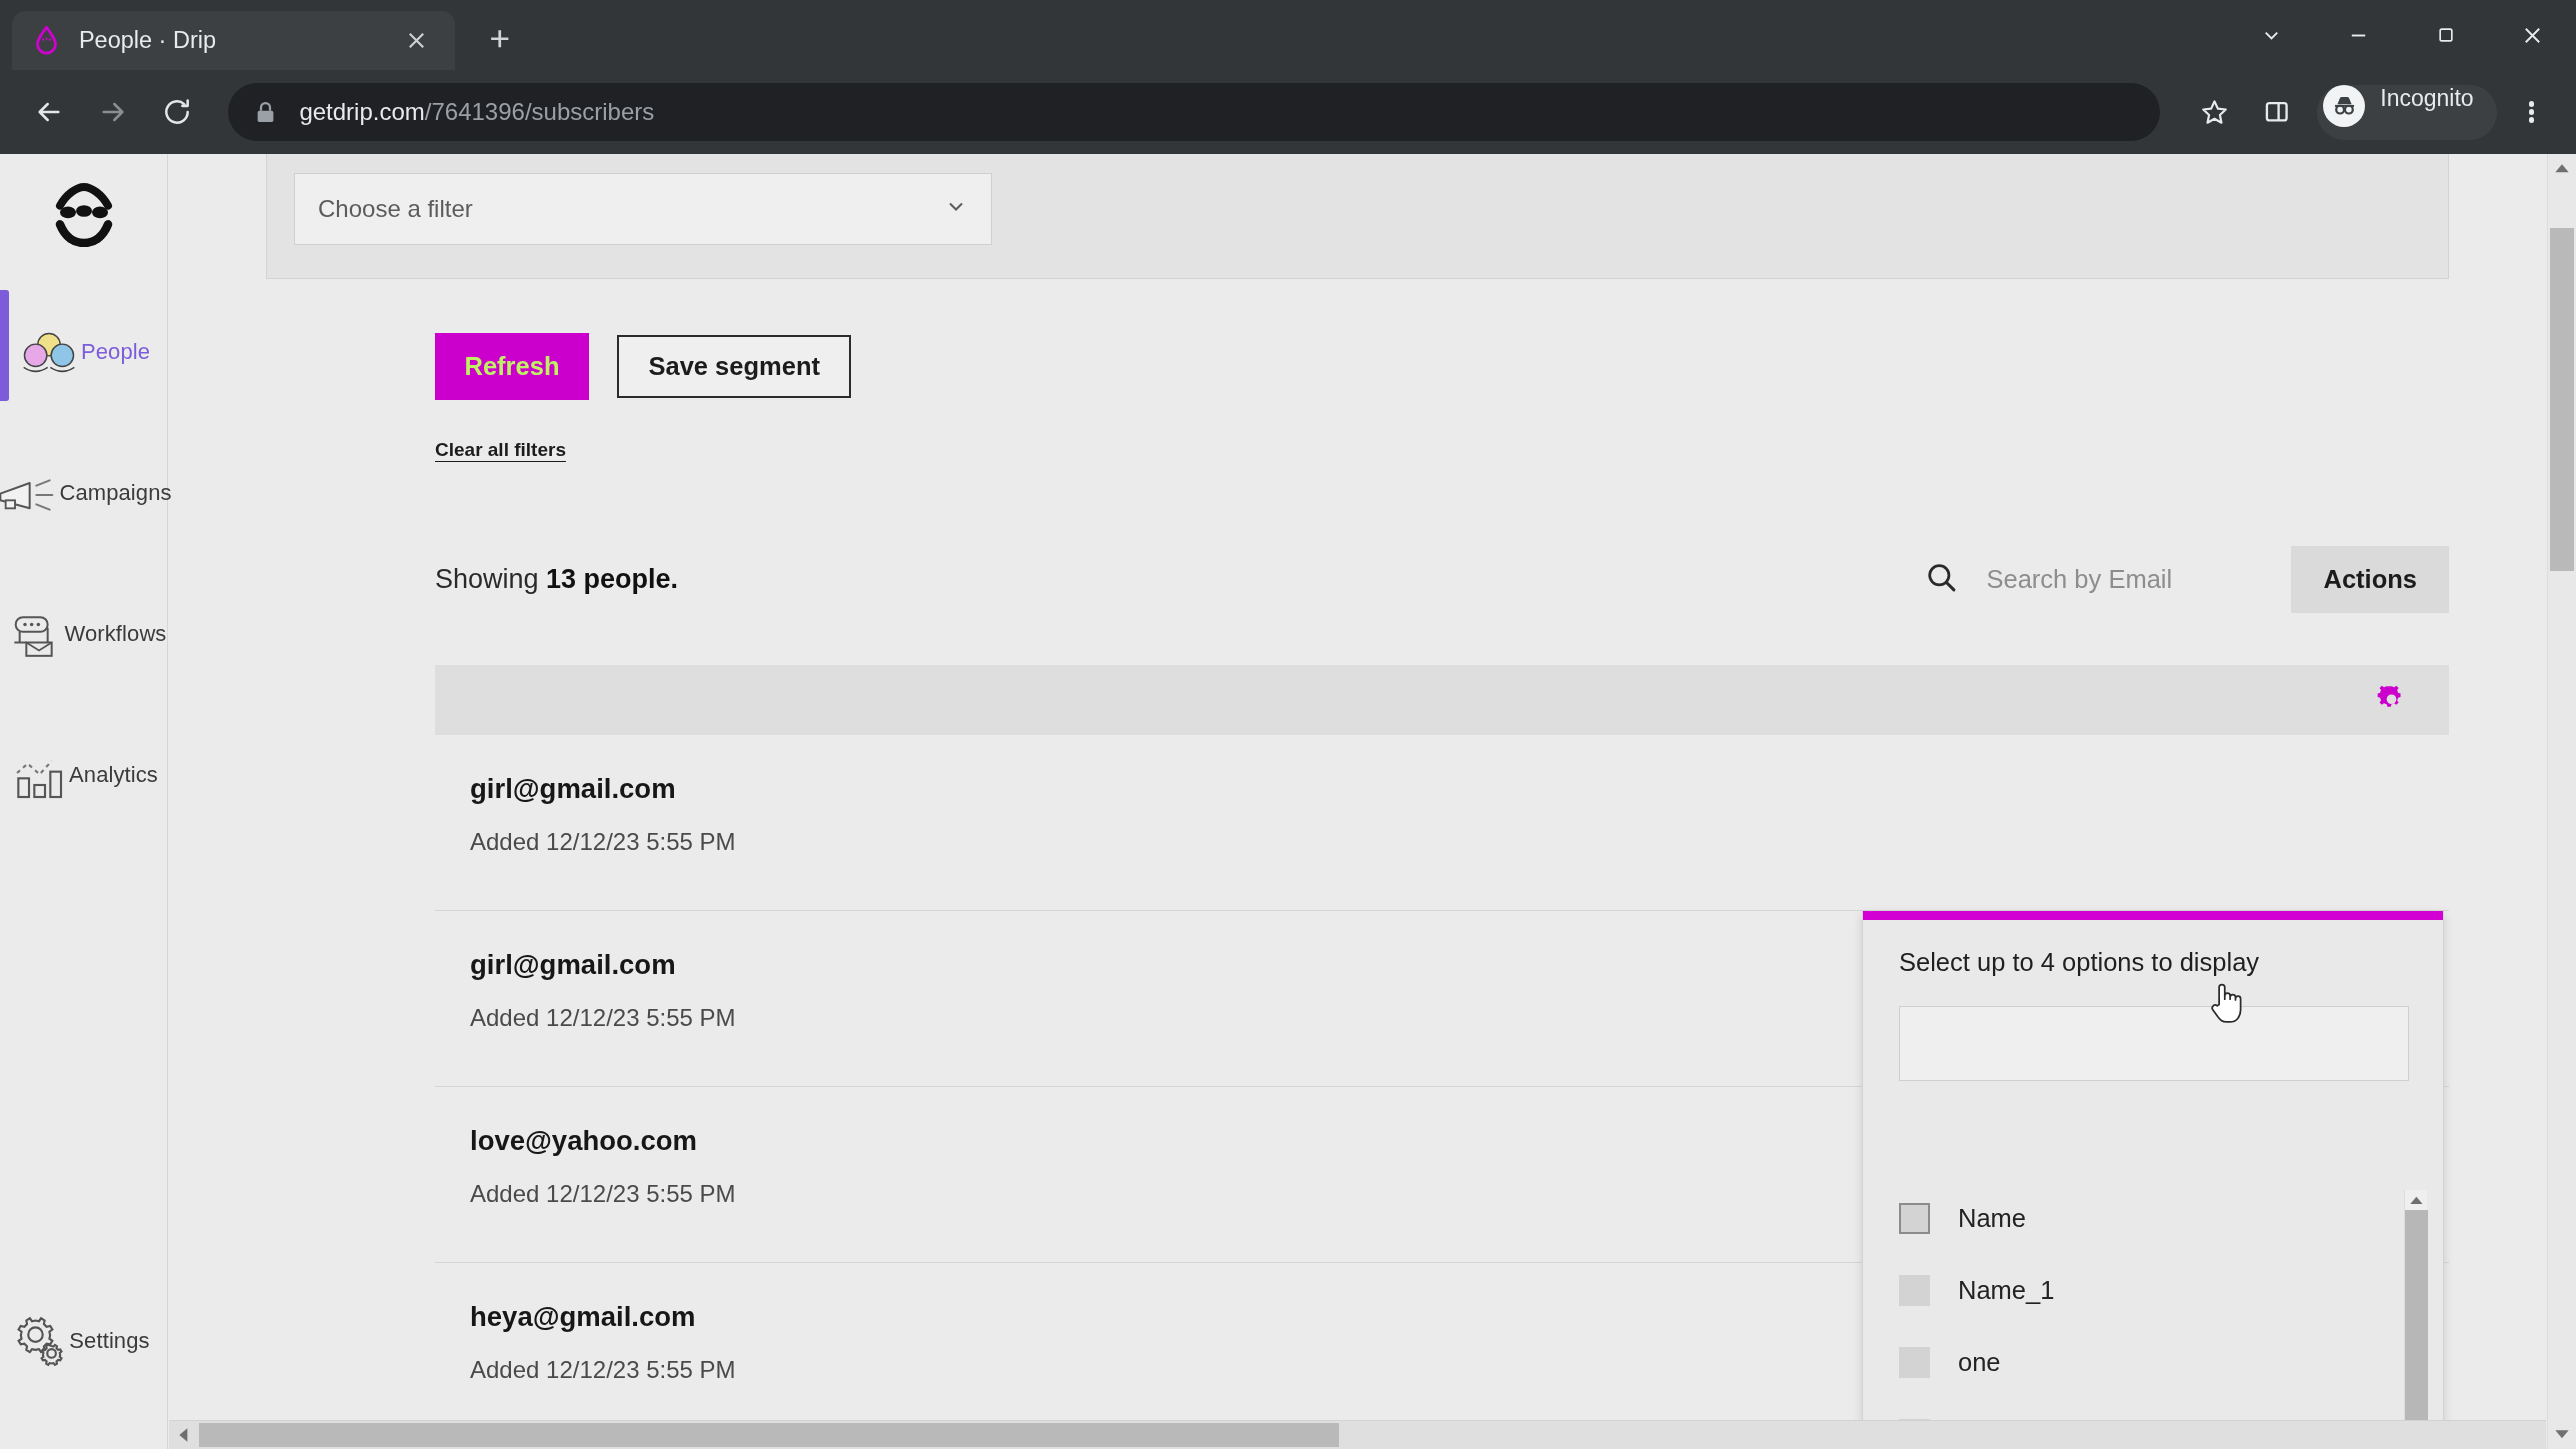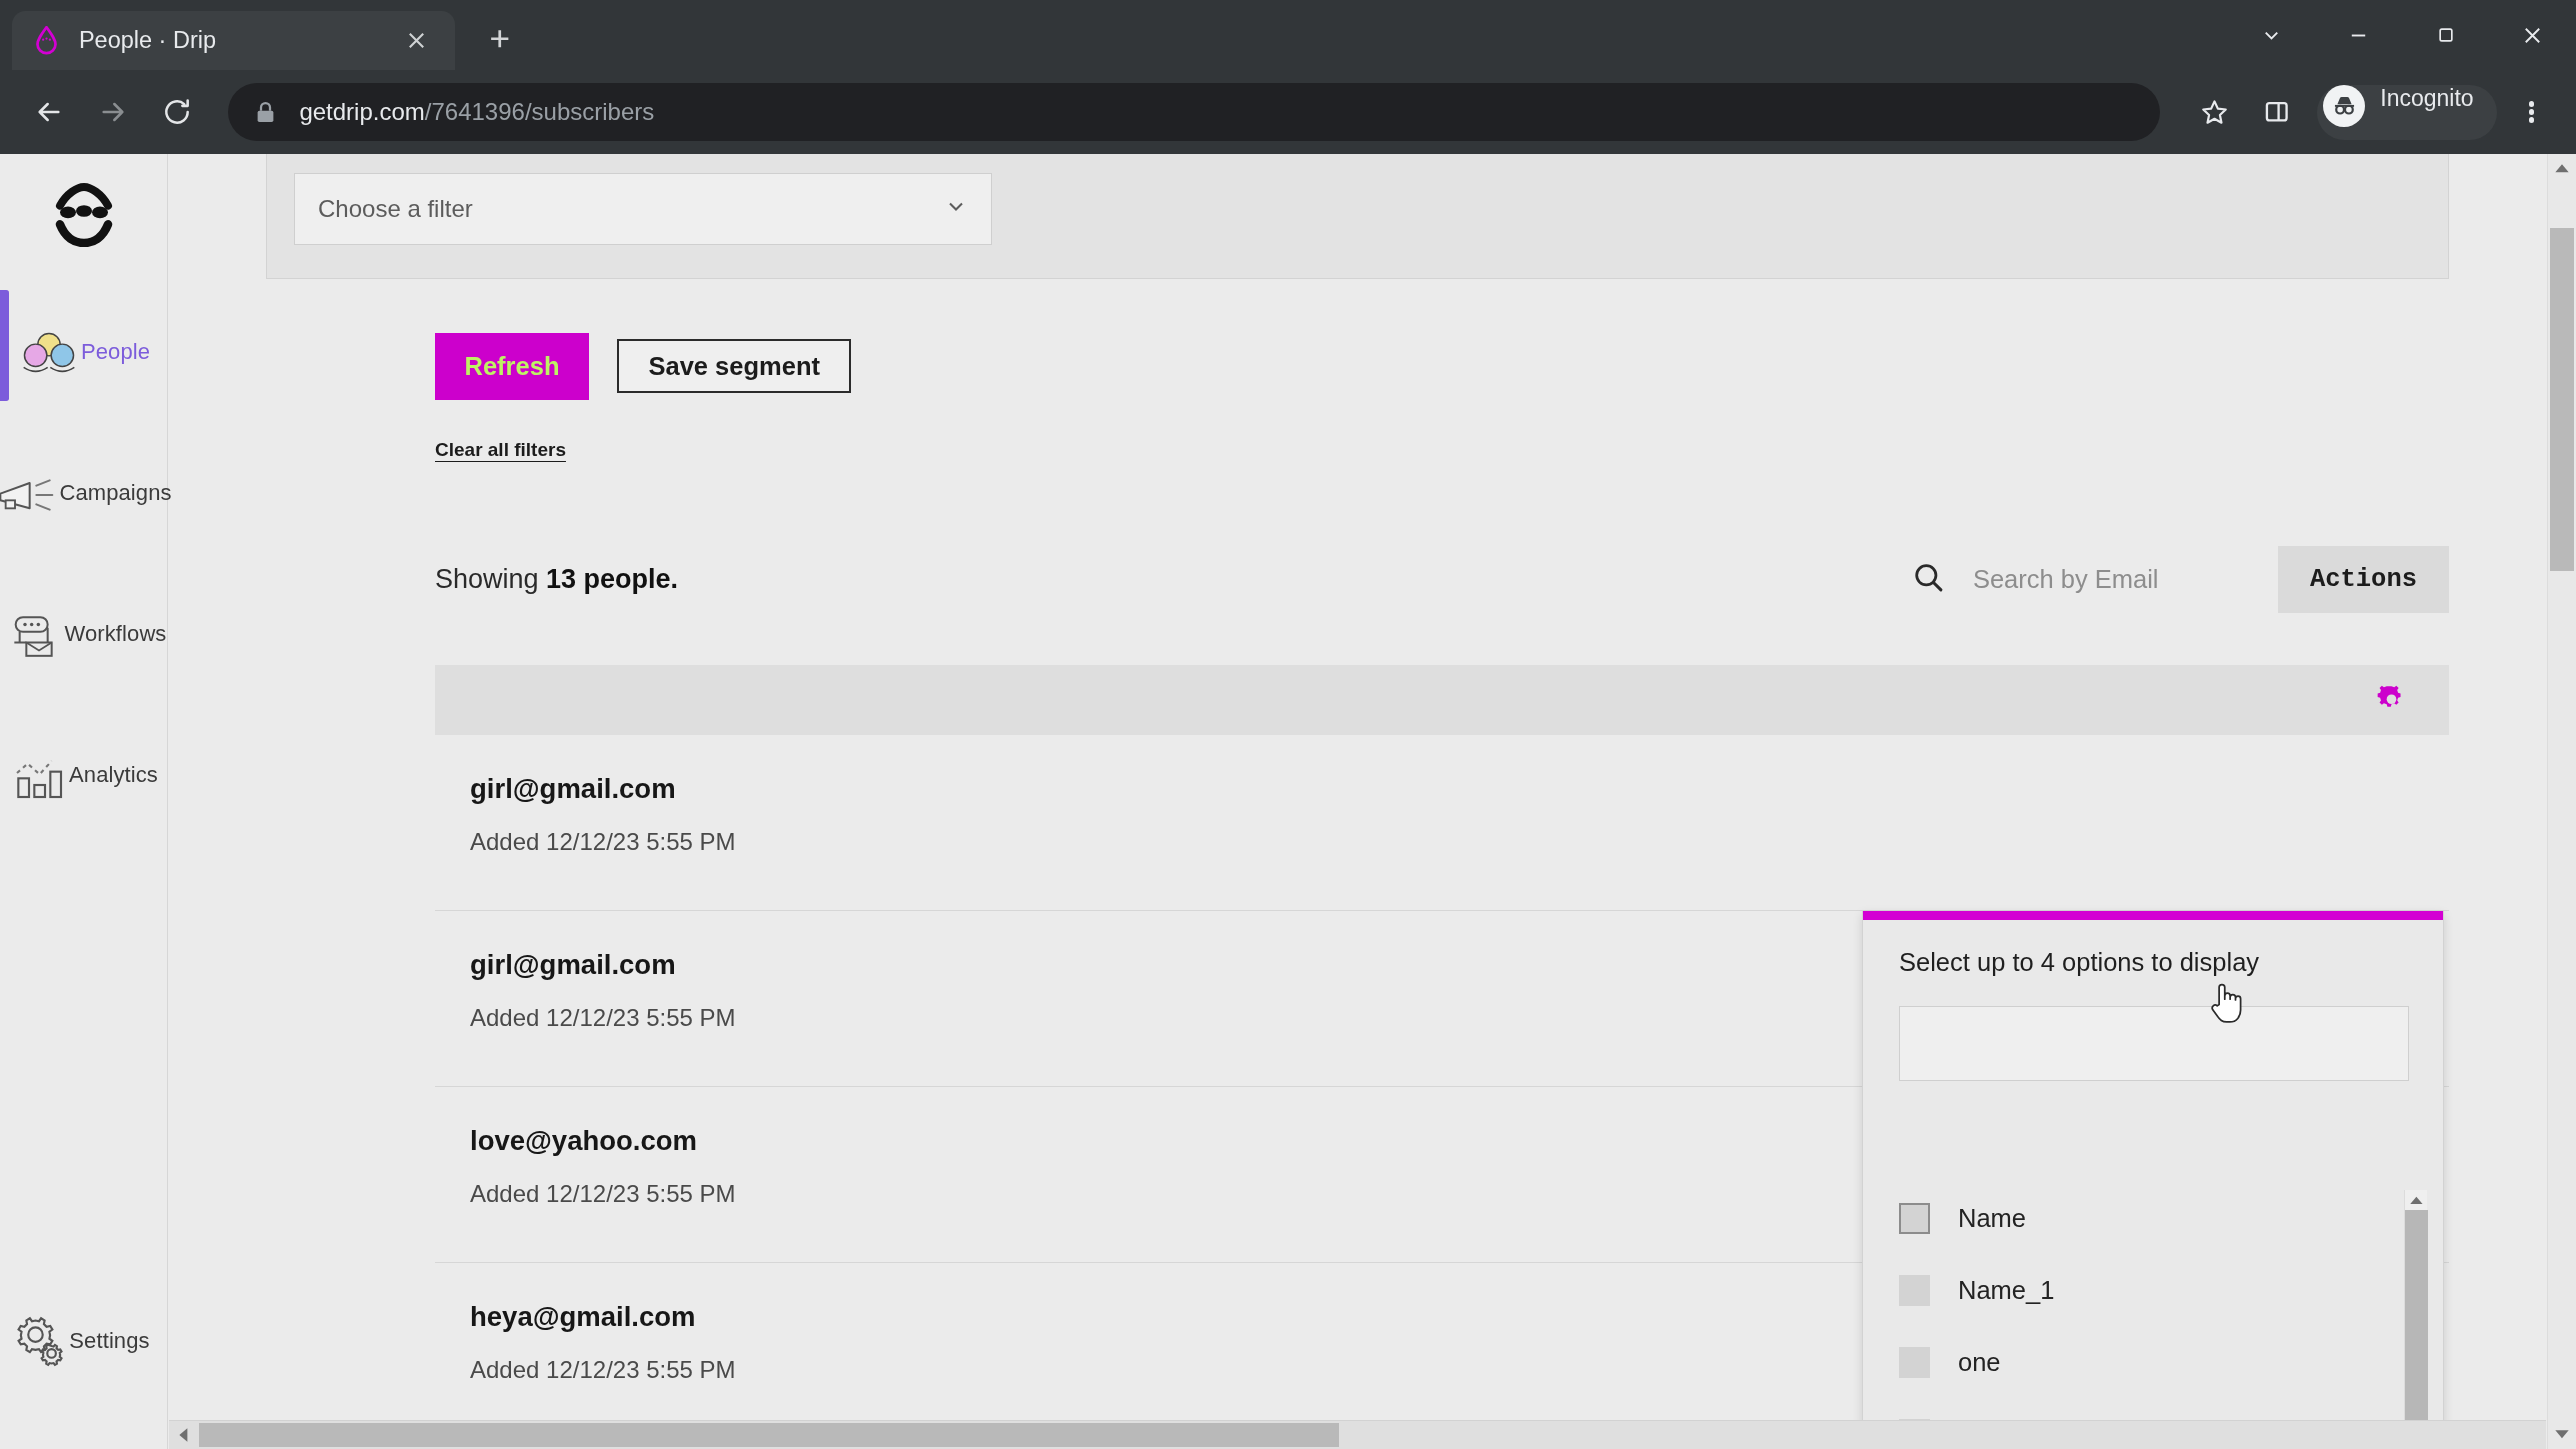--- a/index.html
+++ b/index.html
@@ -123,21 +123,21 @@
   .chev { color: #5c5c5c; font-size: 20px; }
 
   #action-row { display: flex; align-items: center; margin: 54px 0 0 266px; }
   #btn-refresh {
     background: #cc00cc; color: #bef264; border: none;
     font-size: 25.5px; font-weight: bold; padding: 0 29.5px; height: 67px;
     font-family: "Liberation Sans", sans-serif; cursor: pointer;
   }
   #btn-save-segment {
     background: #efefef; color: #1c1c1c; border: 2px solid #2b2b2b;
-    font-size: 25.5px; font-weight: bold; padding: 0 29.5px; height: 54px;
+    font-size: 25.5px; font-weight: bold; padding: 0 29.5px; height: 63px;
     margin-left: 28px; font-family: "Liberation Sans", sans-serif; cursor: pointer;
   }
   #clear-filters {
     display: inline-block; margin: 39px 0 0 266px; font-size: 19px;
     font-weight: bold; color: #1c1c1c; text-decoration: underline;
     text-underline-offset: 5.4px; cursor: pointer;
   }
 
   
   #results-head {
@@ -150,21 +150,21 @@
   #search-icon { width: 38px; height: 38px; margin-right: 24px; flex: none; }
   #search-input {
     border: none; background: transparent; outline: none;
     font-size: 25.5px; color: #2a2a2a; width: 282px;
     font-family: "Liberation Sans", sans-serif;
   }
   #search-input::placeholder { color: #8d8d8d; }
   #btn-actions {
     background: #dadada; border: none; color: #1c1c1c; font-size: 25.5px;
     font-weight: bold; height: 67px; padding: 0 32px;
-    font-family: Liberation Mono, monospace; cursor: pointer;
+    font-family: Liberation Sans, sans-serif; cursor: pointer;
   }
 
   
   #table { margin: 52px 97px 0 266px; }
   #table-head {
     height: 70px; background: #dedede; display: flex; align-items: center;
     justify-content: flex-end; padding-right: 40px;
   }
   .prow { height: 176px; border-bottom: 1.3px solid #d6d6d6; padding: 38px 0 0 35px; }
   .prow-email { font-size: 27.5px; font-weight: bold; color: #171717; }

